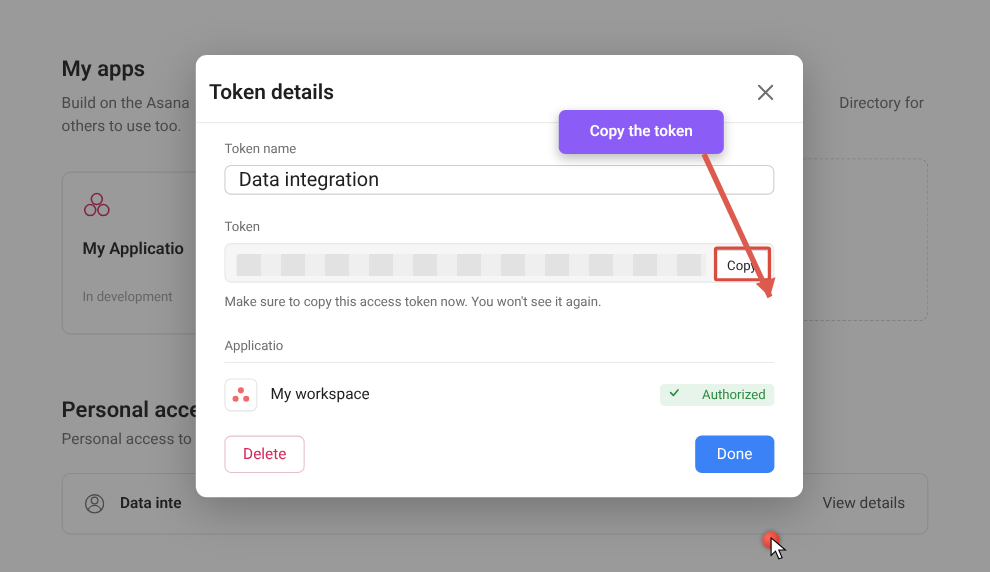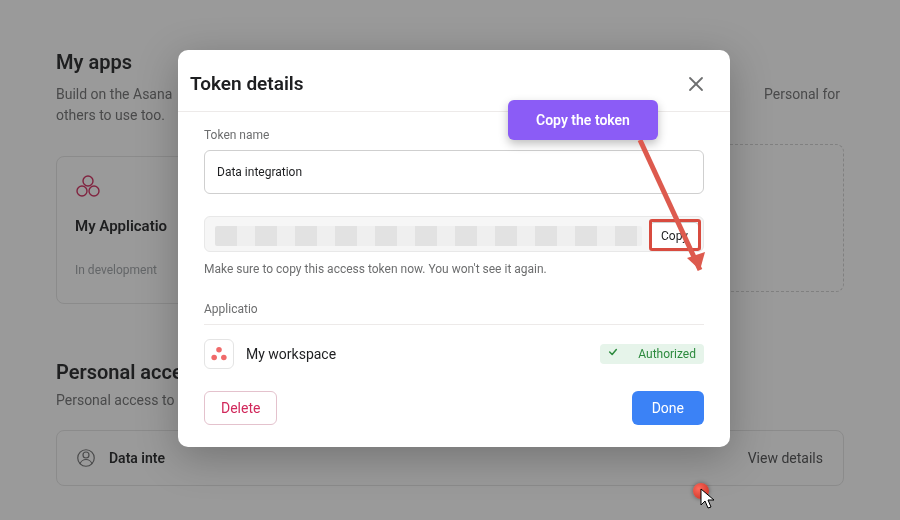--- a/index.html
+++ b/index.html
@@ -30,21 +30,21 @@
   .scrim { position: absolute; inset: 0; background: rgba(30,30,30,0.45); }
 
   
   .modal { position: absolute; left: 178px; top: 50px; width: 552px; background: #fff; border-radius: 10px; box-shadow: 0 10px 40px rgba(0,0,0,0.25); padding: 0 0 22px 0; }
   .modal-head { display: flex; align-items: center; justify-content: space-between; padding: 22px 26px 16px 12px; border-bottom: 1px solid #edeae9; }
   .modal-title { font-size: 19px; font-weight: 600; color: #1e1f21; }
   .close-x { width: 16px; height: 16px; cursor: pointer; color: #6d6e6f; }
 
   .modal-body { padding: 16px 26px 0 26px; }
   .field-label { font-size: 12px; color: #6d6e6f; margin-bottom: 8px; }
-  .text-input { width: 100%; height: 44px; border: 1px solid #cfcfcf; border-radius: 6px; padding: 0 12px; font-size: 12px; color: #1e1f21; }
+  .text-input { width: 100%; height: 27px; border: 1px solid #cfcfcf; border-radius: 6px; padding: 0 12px; font-size: 18px; color: #1e1f21; }
 
   .token-block { margin-top: 22px; }
   .token-box { position: relative; width: 100%; height: 36px; border: 1px solid #e8e8e8; background: #f6f6f6; border-radius: 6px; display: flex; align-items: center; padding: 4px 4px 0 10px; overflow: hidden; }
   .token-blur { flex: 1; height: 20px; background: repeating-linear-gradient(90deg,#e2e2e2 0 22px,#efefef 22px 40px); filter: blur(0.3px); border-radius: 2px; margin-right: 8px; }
   .copy-btn { height: 28px; padding: 0 10px; font-size: 12px; background: #fff; border: 1px solid #cfcfcf; border-radius: 4px; cursor: pointer; color: #1e1f21; }
   
   .copy-highlight { position: absolute; right: 2px; top: 2px; width: 52px; height: 32px; border: 3px solid #d84b3f; border-radius: 3px; pointer-events: none; }
   .token-hint { font-size: 12px; color: #6d6e6f; margin-top: 10px; }
 
   .ws-block { margin-top: 26px; }
@@ -66,21 +66,21 @@
   .red-dot { position: absolute; left: 693px; top: 483px; width: 16px; height: 16px; background: radial-gradient(circle at 35% 35%, #ff6a5c, #c2281b); border-radius: 50%; box-shadow: 0 0 4px rgba(0,0,0,0.4); }
   .cursor { position: absolute; left: 700px; top: 488px; width: 16px; height: 22px; }
 </style>
 </head>
 <body>
 
 <div class="bg-page">
   <div class="bg-h1">My apps</div>
   <div class="bg-sub">Build on the Asana</div>
   <div class="bg-sub">others to use too.</div>
-  <div class="bg-sub-right">Personal for</div>
+  <div class="bg-sub-right">Directory for</div>
 
   <div class="app-card">
     <svg class="app-icon" viewBox="0 0 26 22">
       <circle cx="13" cy="6" r="5" fill="none" stroke="#d1285b" stroke-width="1.4"></circle>
       <circle cx="7" cy="16" r="5" fill="none" stroke="#d1285b" stroke-width="1.4"></circle>
       <circle cx="19" cy="16" r="5" fill="none" stroke="#d1285b" stroke-width="1.4"></circle>
     </svg>
     <div class="app-title">My Applicatio</div>
     <div class="app-status">In development</div>
   </div>
@@ -111,20 +111,21 @@
       <line x1="14" y1="2" x2="2" y2="14" stroke="currentColor" stroke-width="1.8" stroke-linecap="round"></line>
     </svg>
   </div>
 
   <div class="modal-body">
 
     <div class="field-label">Token name</div>
     <input class="text-input" type="text" value="Data integration" style="">
 
     <div class="token-block">
+      <div class="field-label">Token</div>
       <div class="token-box">
         <div class="token-blur"></div>
         <button class="copy-btn">Copy</button>
         <div class="copy-highlight"></div>
       </div>
       <div class="token-hint">Make sure to copy this access token now. You won't see it again.</div>
     </div>
 
     <div class="ws-block">
       <div class="field-label">Applicatio</div>

